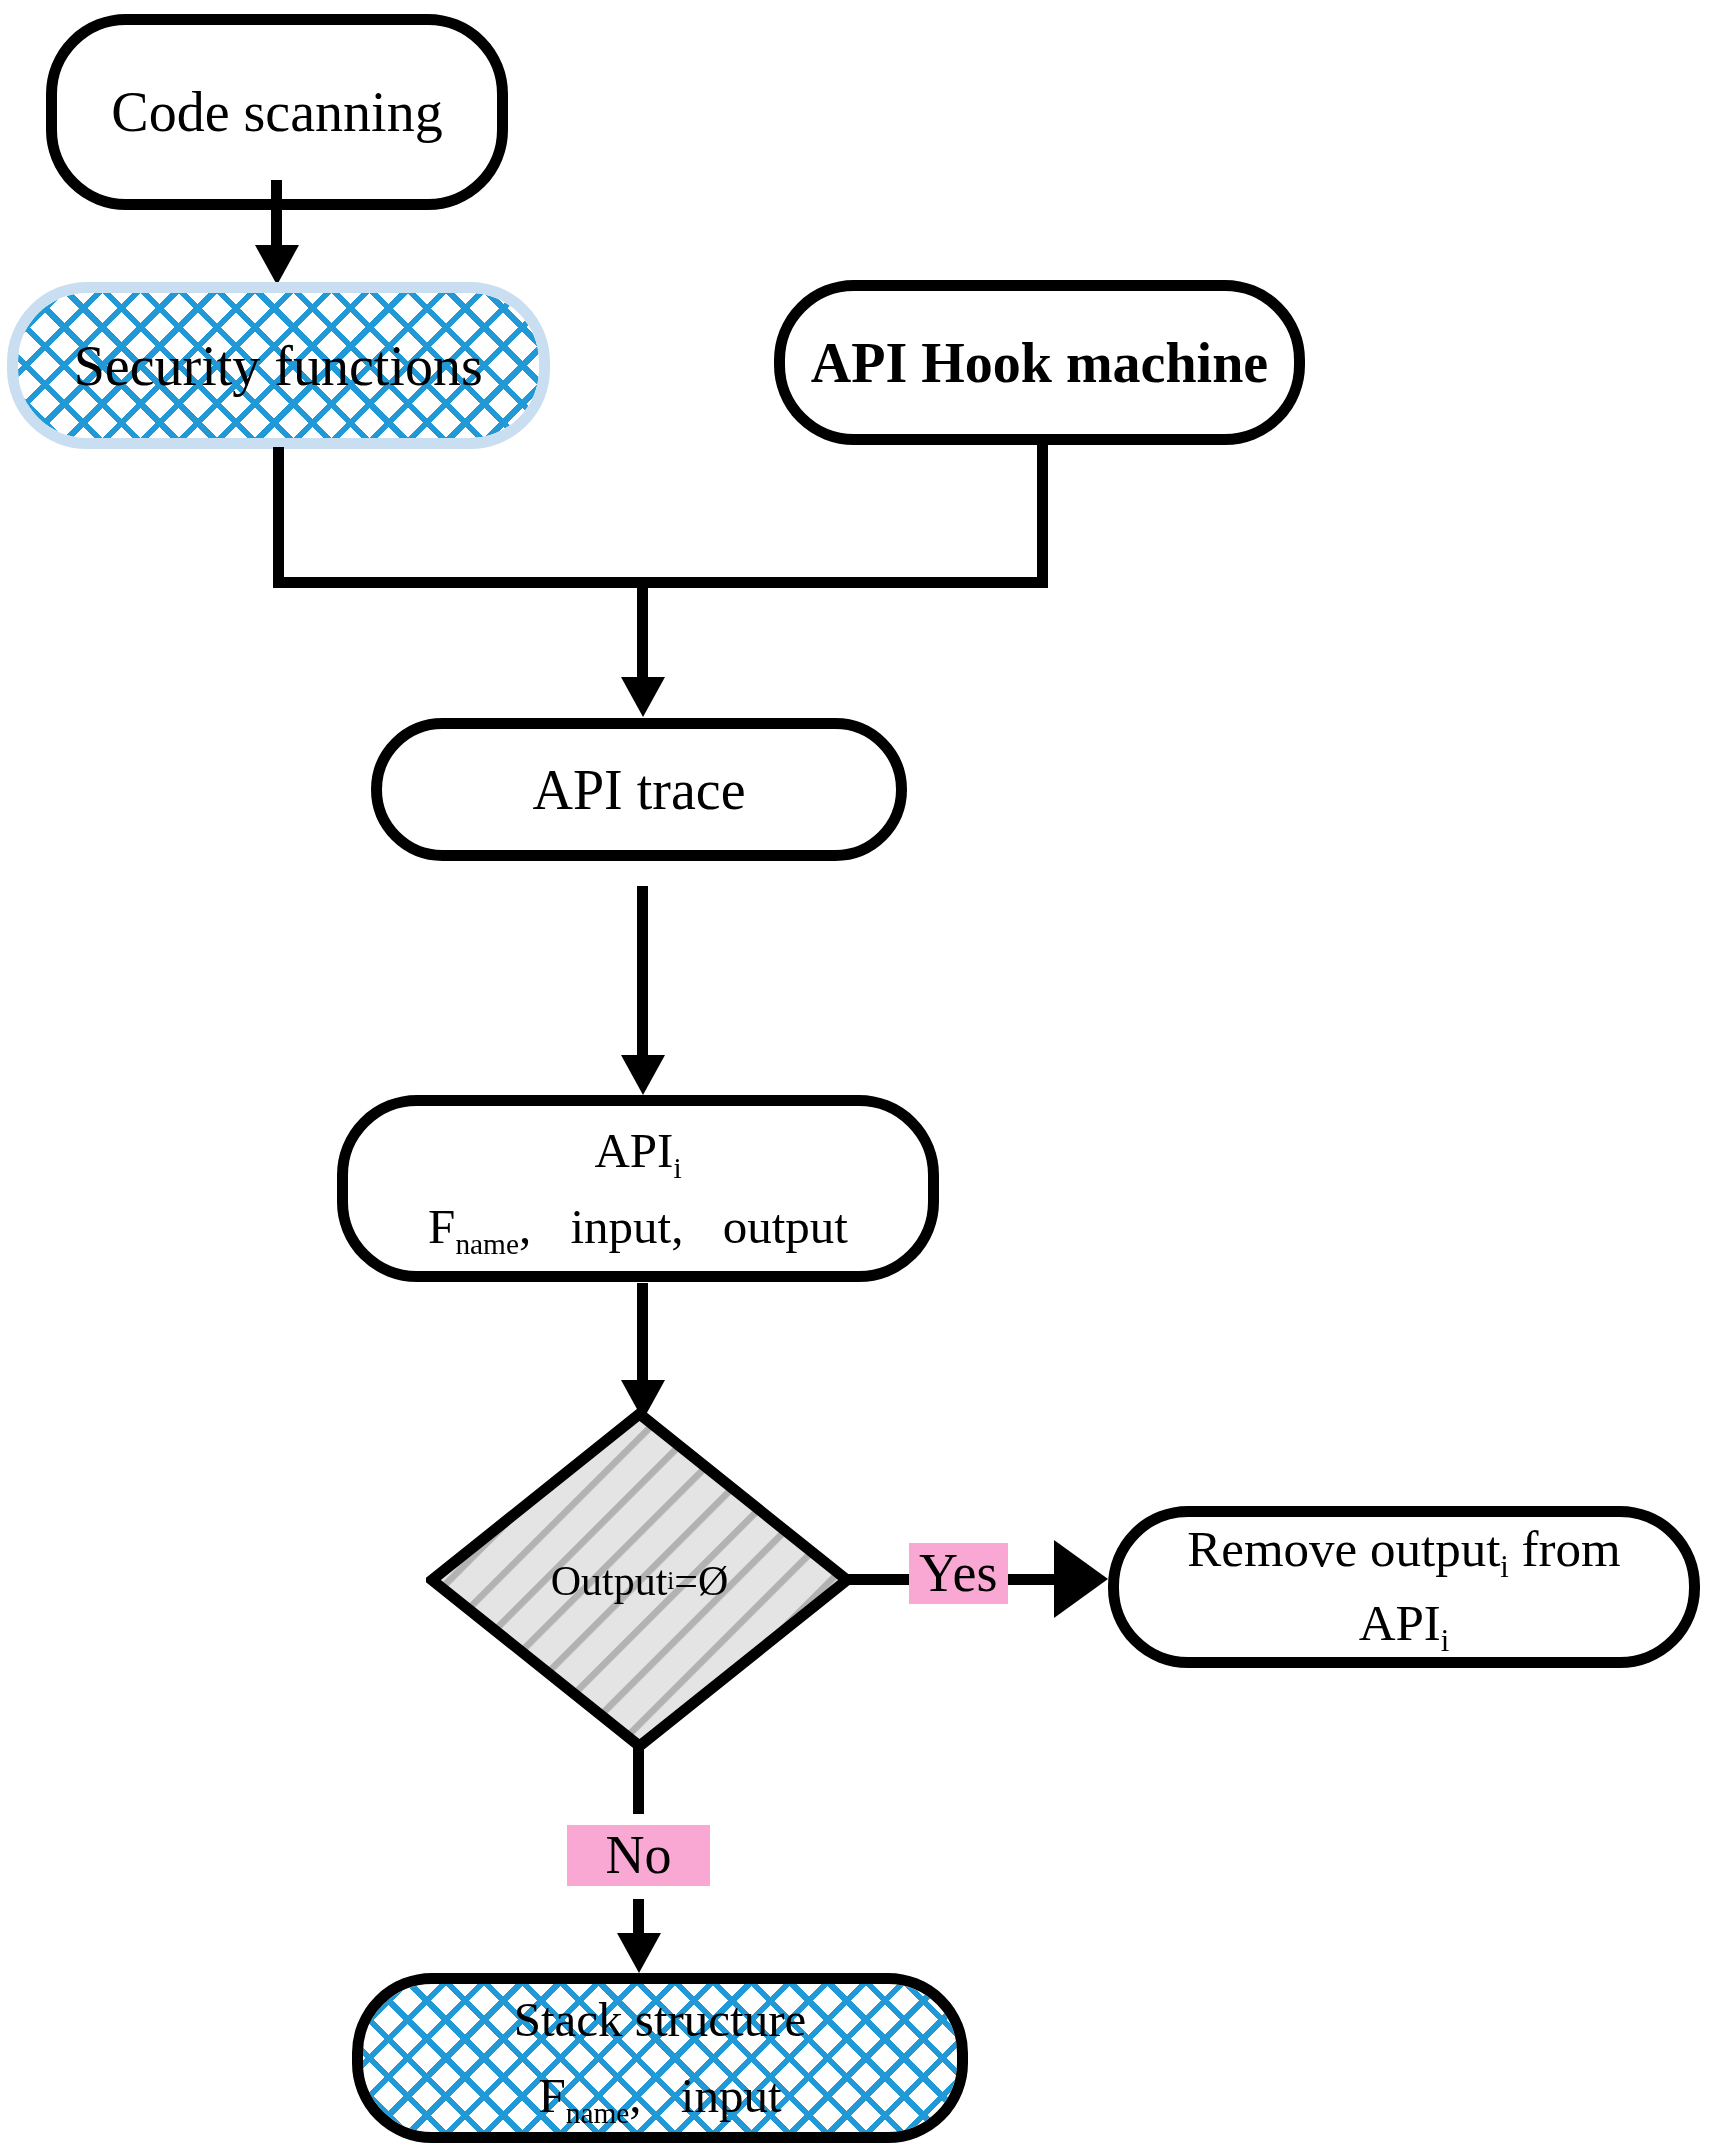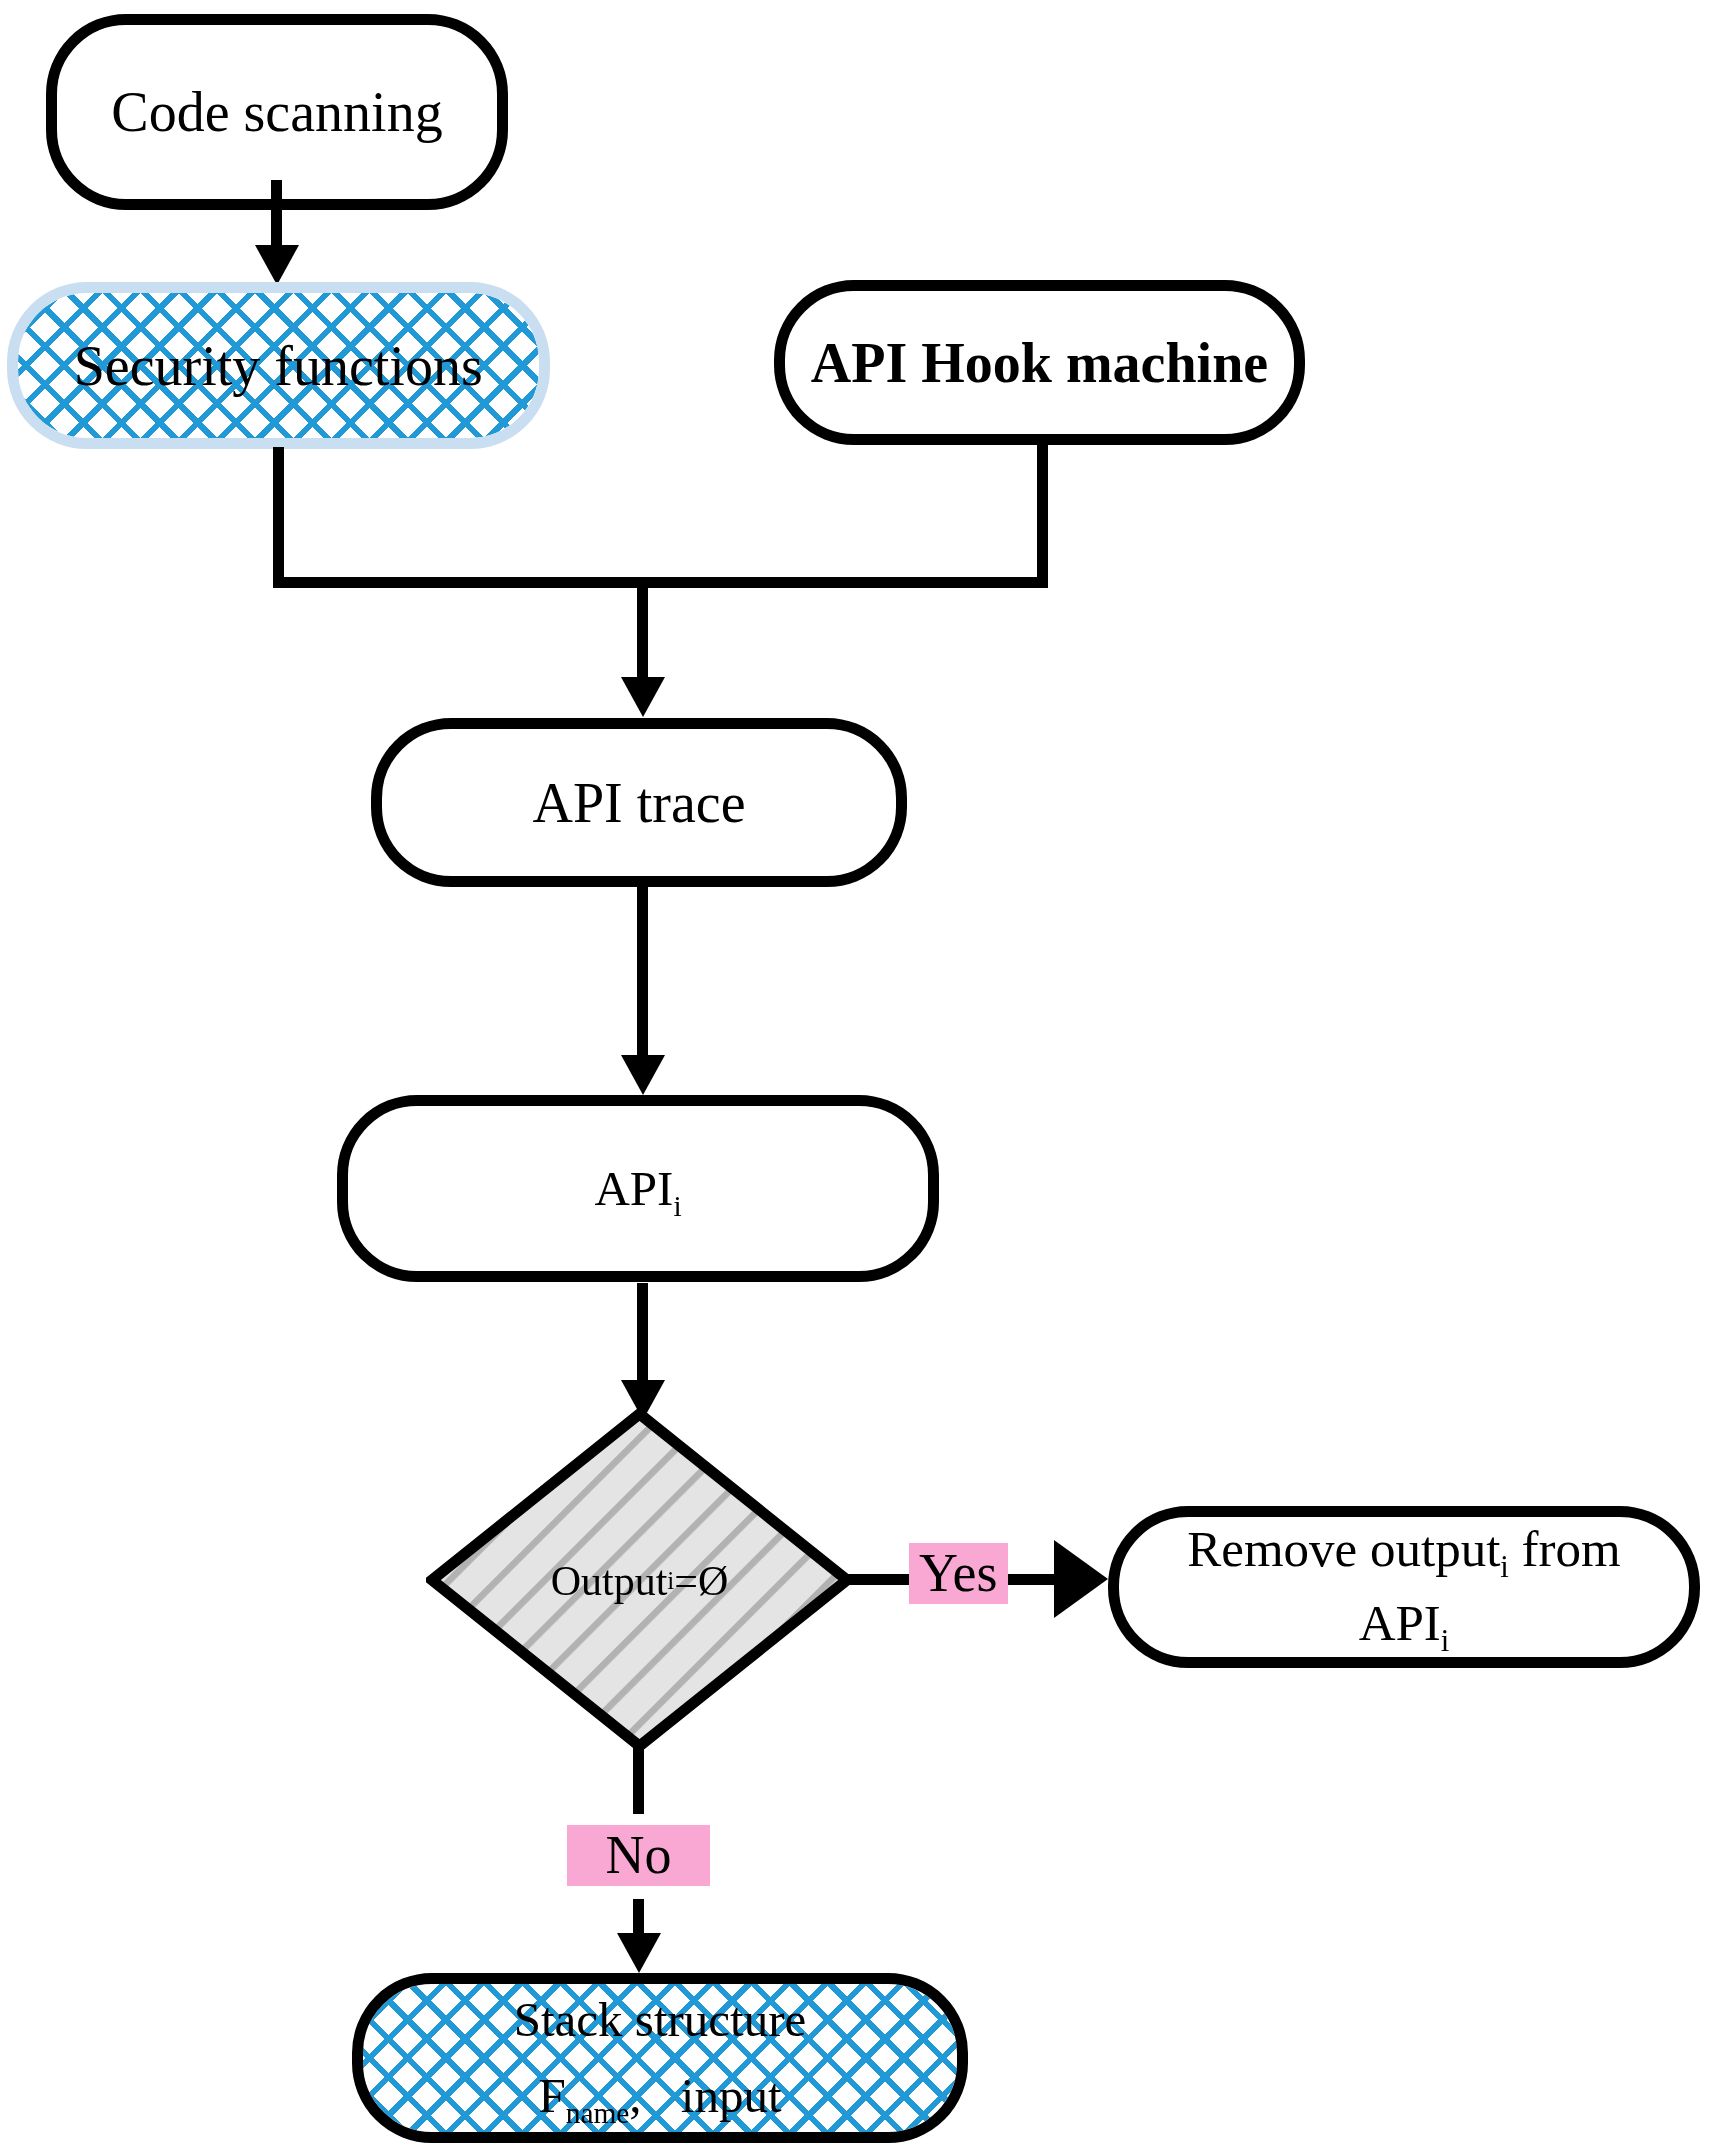--- a/index.html
+++ b/index.html
@@ -93,29 +93,30 @@
   <div class="node" style="left:774px; top:280px; width:531px; height:165px;font-weight:bold;">
     <span class="ln">API Hook machine</span>
   </div>
 
   <div class="shaft" style="left:273px; top:447px; width:11px; height:130px;"></div>
   <div class="shaft" style="left:1037px; top:444px; width:11px; height:133px;"></div>
   <div class="shaft" style="left:273px; top:577px; width:775px; height:11px;"></div>
   <div class="shaft" style="left:637px; top:588px; width:11px; height:89px;"></div>
   <div class="head-down" style="left:621px; top:677px;"></div>
 
-  <div class="node" style="left:371px; top:718px; width:536px; height:169px;">
+  <div class="node" style="left:371px; top:718px; width:536px; height:143px;">
     <span class="ln">API trace</span>
   </div>
 
   <div class="shaft" style="left:637px; top:886px; width:11px; height:169px;"></div>
   <div class="head-down" style="left:621px; top:1055px;"></div>
 
   <div class="node two-line" style="left:337px; top:1095px; width:602px; height:187px;">
     <span class="ln">API<sub>i</sub></span>
+    <span class="ln wide-commas">F<sub>name</sub>, input, output</span>
   </div>
 
   <div class="shaft" style="left:637px; top:1283px; width:11px; height:100px;"></div>
   <div class="head-down" style="left:621px; top:1380px;"></div>
 
   <div class="diamond-wrap">
     <svg width="427" height="344" viewBox="0 0 506 408">
       <defs>
         <pattern id="diagstripe" width="40" height="40" patternUnits="userSpaceOnUse" patternTransform="rotate(-45)">
           <rect width="40" height="40" style="fill:var(--diamond-fill)"></rect>

